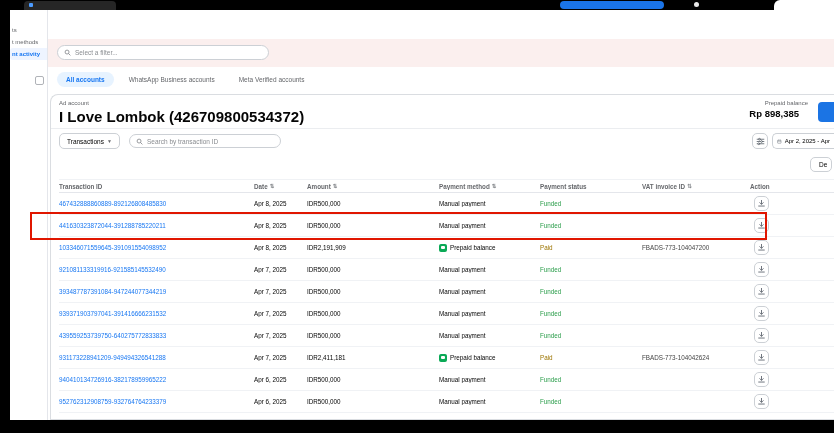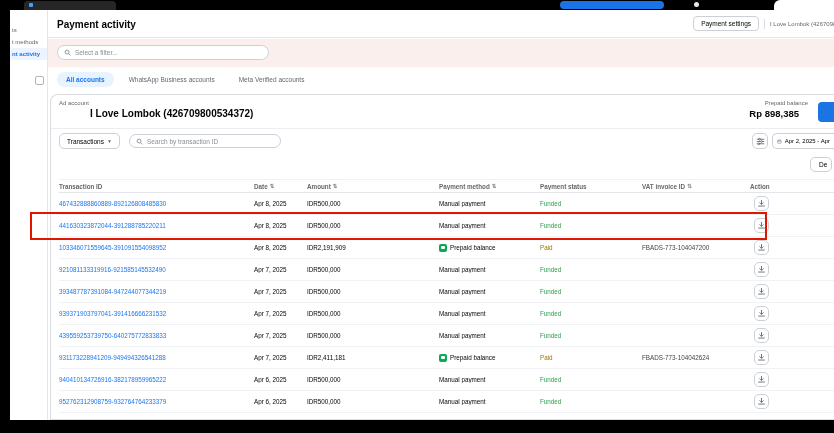--- a/index.html
+++ b/index.html
@@ -37,21 +37,21 @@
   .filter-band { position:absolute; left:0; top:29px; width:786px; height:28px; background:#fbefee; }
   .search-pill { position:absolute; left:9px; top:6px; width:212px; height:15px; background:#fff; border:1px solid #ccd0d5; border-radius:10px; display:flex; align-items:center; gap:4px; padding:0 6px; color:#8a8d91; font-size:6.5px; cursor:text; }
 
   .tabs { position:absolute; left:9px; top:62px; display:flex; gap:6px; }
   .tab { font-size:6.5px; color:#65676b; padding:4px 9px; border-radius:11px; background:#fff; border:none; cursor:pointer; font-family:inherit; white-space:nowrap; }
   .tab.active { background:#e7f3ff; color:#1877f2; font-weight:bold; }
 
   .card { position:absolute; left:2px; top:84px; width:784px; height:326px; border:1px solid #dadde1; border-right:none; border-radius:8px 0 0 0; background:#fff; }
   .account-row { position:relative; height:34px; border-bottom:1px solid #ebedf0; }
   .acct-label { position:absolute; left:8px; top:5px; font-size:6px; color:#65676b; }
-  .acct-name { position:absolute; left:8px; top:13px; font-size:10px; font-weight:bold;margin-left:31px; }
+  .acct-name { position:absolute; left:8px; top:13px; font-size:15px; font-weight:bold; }
   .balance-label { position:absolute; right:26px; top:5px; font-size:6px; color:#65676b; }
   .balance-value { position:absolute; right:35px; top:13px; font-size:9.5px; font-weight:bold; }
   .topup-btn { position:absolute; right:0; top:7px; width:16px; height:20px; background:#1b74e4; border:none; border-radius:4px 0 0 4px; cursor:pointer; }
 
   .controls-row { position:absolute; left:8px; right:0; top:38px; height:18px; }
   .transactions-btn { position:absolute; left:0; top:0; height:16px; border:1px solid #ccd0d5; border-radius:5px; background:#fff; font-size:6.5px; padding:0 7px; display:flex; align-items:center; gap:3px; cursor:pointer; font-family:inherit; }
   .caret { font-size:5px; color:#65676b; }
   .tx-search { position:absolute; left:70px; top:1px; width:152px; height:14px; border:1px solid #ccd0d5; border-radius:9px; display:flex; align-items:center; gap:4px; padding:0 6px; color:#8a8d91; font-size:6.5px; background:#fff; cursor:text; }
   .filter-btn { position:absolute; right:66px; top:0; width:16px; height:16px; border:1px solid #ccd0d5; border-radius:5px; background:#fff; display:flex; align-items:center; justify-content:center; cursor:pointer; }
   .date-btn { position:absolute; right:0; top:0; width:62px; height:16px; border:1px solid #ccd0d5; border-right:none; border-radius:5px 0 0 5px; background:#fff; font-size:6px; display:flex; align-items:center; gap:3px; padding:0 4px; overflow:hidden; white-space:nowrap; cursor:pointer; font-family:inherit; }
@@ -97,28 +97,20 @@
 
   <div class="sidebar">
     <div class="side-item">ts</div>
     <div class="side-item">t methods</div>
     <div class="side-item active">nt activity</div>
     <div class="side-collapse"></div>
   </div>
 
   <div class="main">
 
-    <div class="page-header">
-      <div class="page-title">Payment activity</div>
-      <div class="header-right">
-        <button class="btn-outline">Payment settings</button>
-        <span class="divider-v"></span>
-        <span class="account-switcher">I Love Lombok (42670980053</span>
-      </div>
-    </div>
 
     <div class="filter-band">
       <div class="search-pill">
         <svg width="7" height="7" viewBox="0 0 16 16">
             <circle cx="7" cy="7" r="4.5" fill="none" stroke="#8a8d91" stroke-width="2"></circle>
             <path d="M10.5 10.5 L14 14" stroke="#8a8d91" stroke-width="2" stroke-linecap="round"></path>
           </svg>
         <span>Select a filter...</span>
       </div>
     </div>

